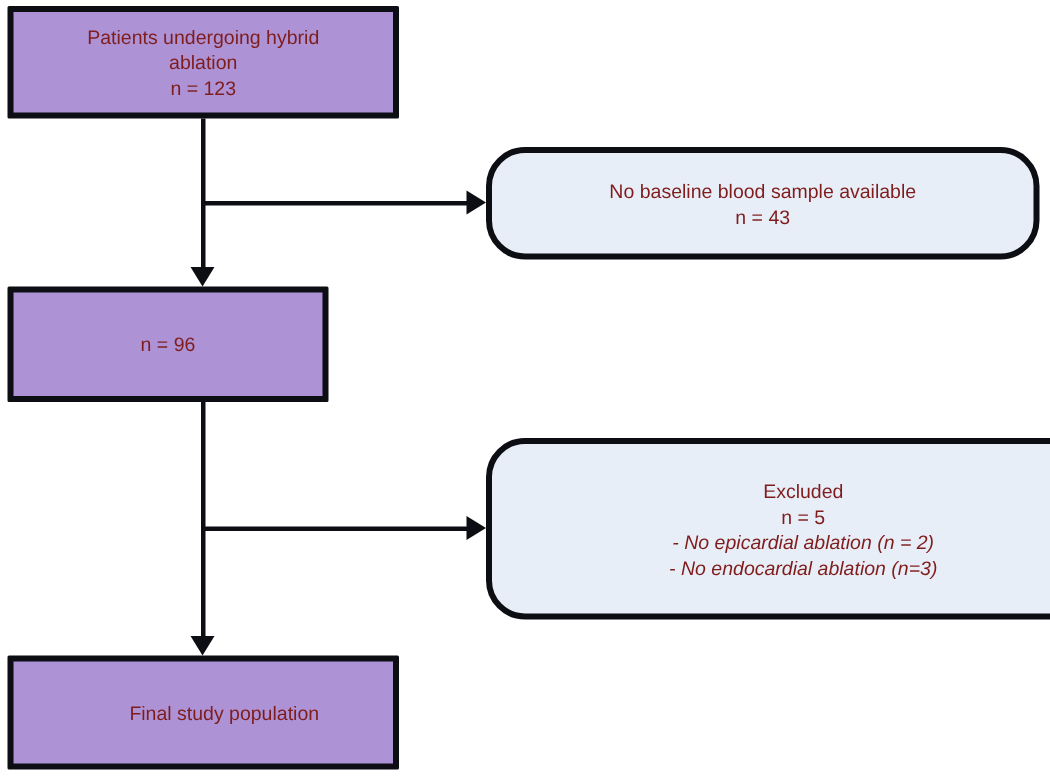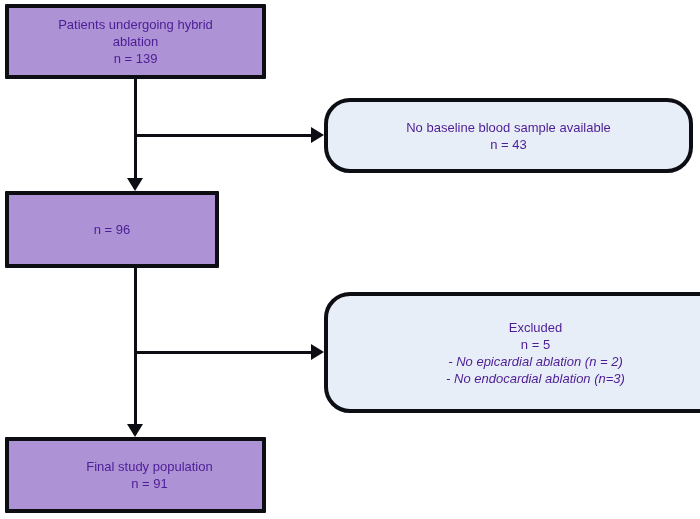--- a/index.html
+++ b/index.html
@@ -17,21 +17,21 @@
   }
 
   
   .node {
     position: absolute;
     box-sizing: border-box;
     display: flex;
     align-items: center;
     justify-content: center;
     text-align: center;
-    color: #4c1d95;
+    color: #7f1d1d;
     font-size: 13px;
     line-height: 17px;
   }
   .node .inner {
     width: 100%;
     padding: 0 6px;
     box-sizing: border-box;
   }
   .node-primary {
     background: #ad92d6;
@@ -74,21 +74,21 @@
 </style>
 </head>
 <body>
 
 <div id="canvas">
 
   <div class="node node-primary" style="left:5px; top:4px; width:261px; height:75px;">
     <div class="inner">
       <div>Patients undergoing hybrid</div>
       <div>ablation</div>
-      <div>n = 139</div>
+      <div>n = 123</div>
     </div>
   </div>
 
   <div class="node node-excluded" style="left:324px; top:98px; width:369px; height:75px;">
     <div class="inner">
       <div>No baseline blood sample available</div>
       <div>n = 43</div>
     </div>
   </div>
 
@@ -103,21 +103,20 @@
       <div>Excluded</div>
       <div>n = 5</div>
       <div class="line-italic">- No epicardial ablation (n = 2)</div>
       <div class="line-italic">- No endocardial ablation (n=3)</div>
     </div>
   </div>
 
   <div class="node node-primary" style="left:5px; top:437px; width:261px; height:76px;padding-left:28px;">
     <div class="inner">
       <div>Final study population</div>
-      <div>n = 91</div>
     </div>
   </div>
 
   <div class="conn v-line" style="left:134px; top:79px; height:99px;"></div>
   <div class="arrow-down" style="left:127px; top:178px;"></div>
 
   <div class="conn h-line" style="left:134px; top:134px; width:184px;"></div>
   <div class="arrow-right" style="left:311px; top:127px;"></div>
 
   <div class="conn v-line" style="left:134px; top:268px; height:156px;"></div>

